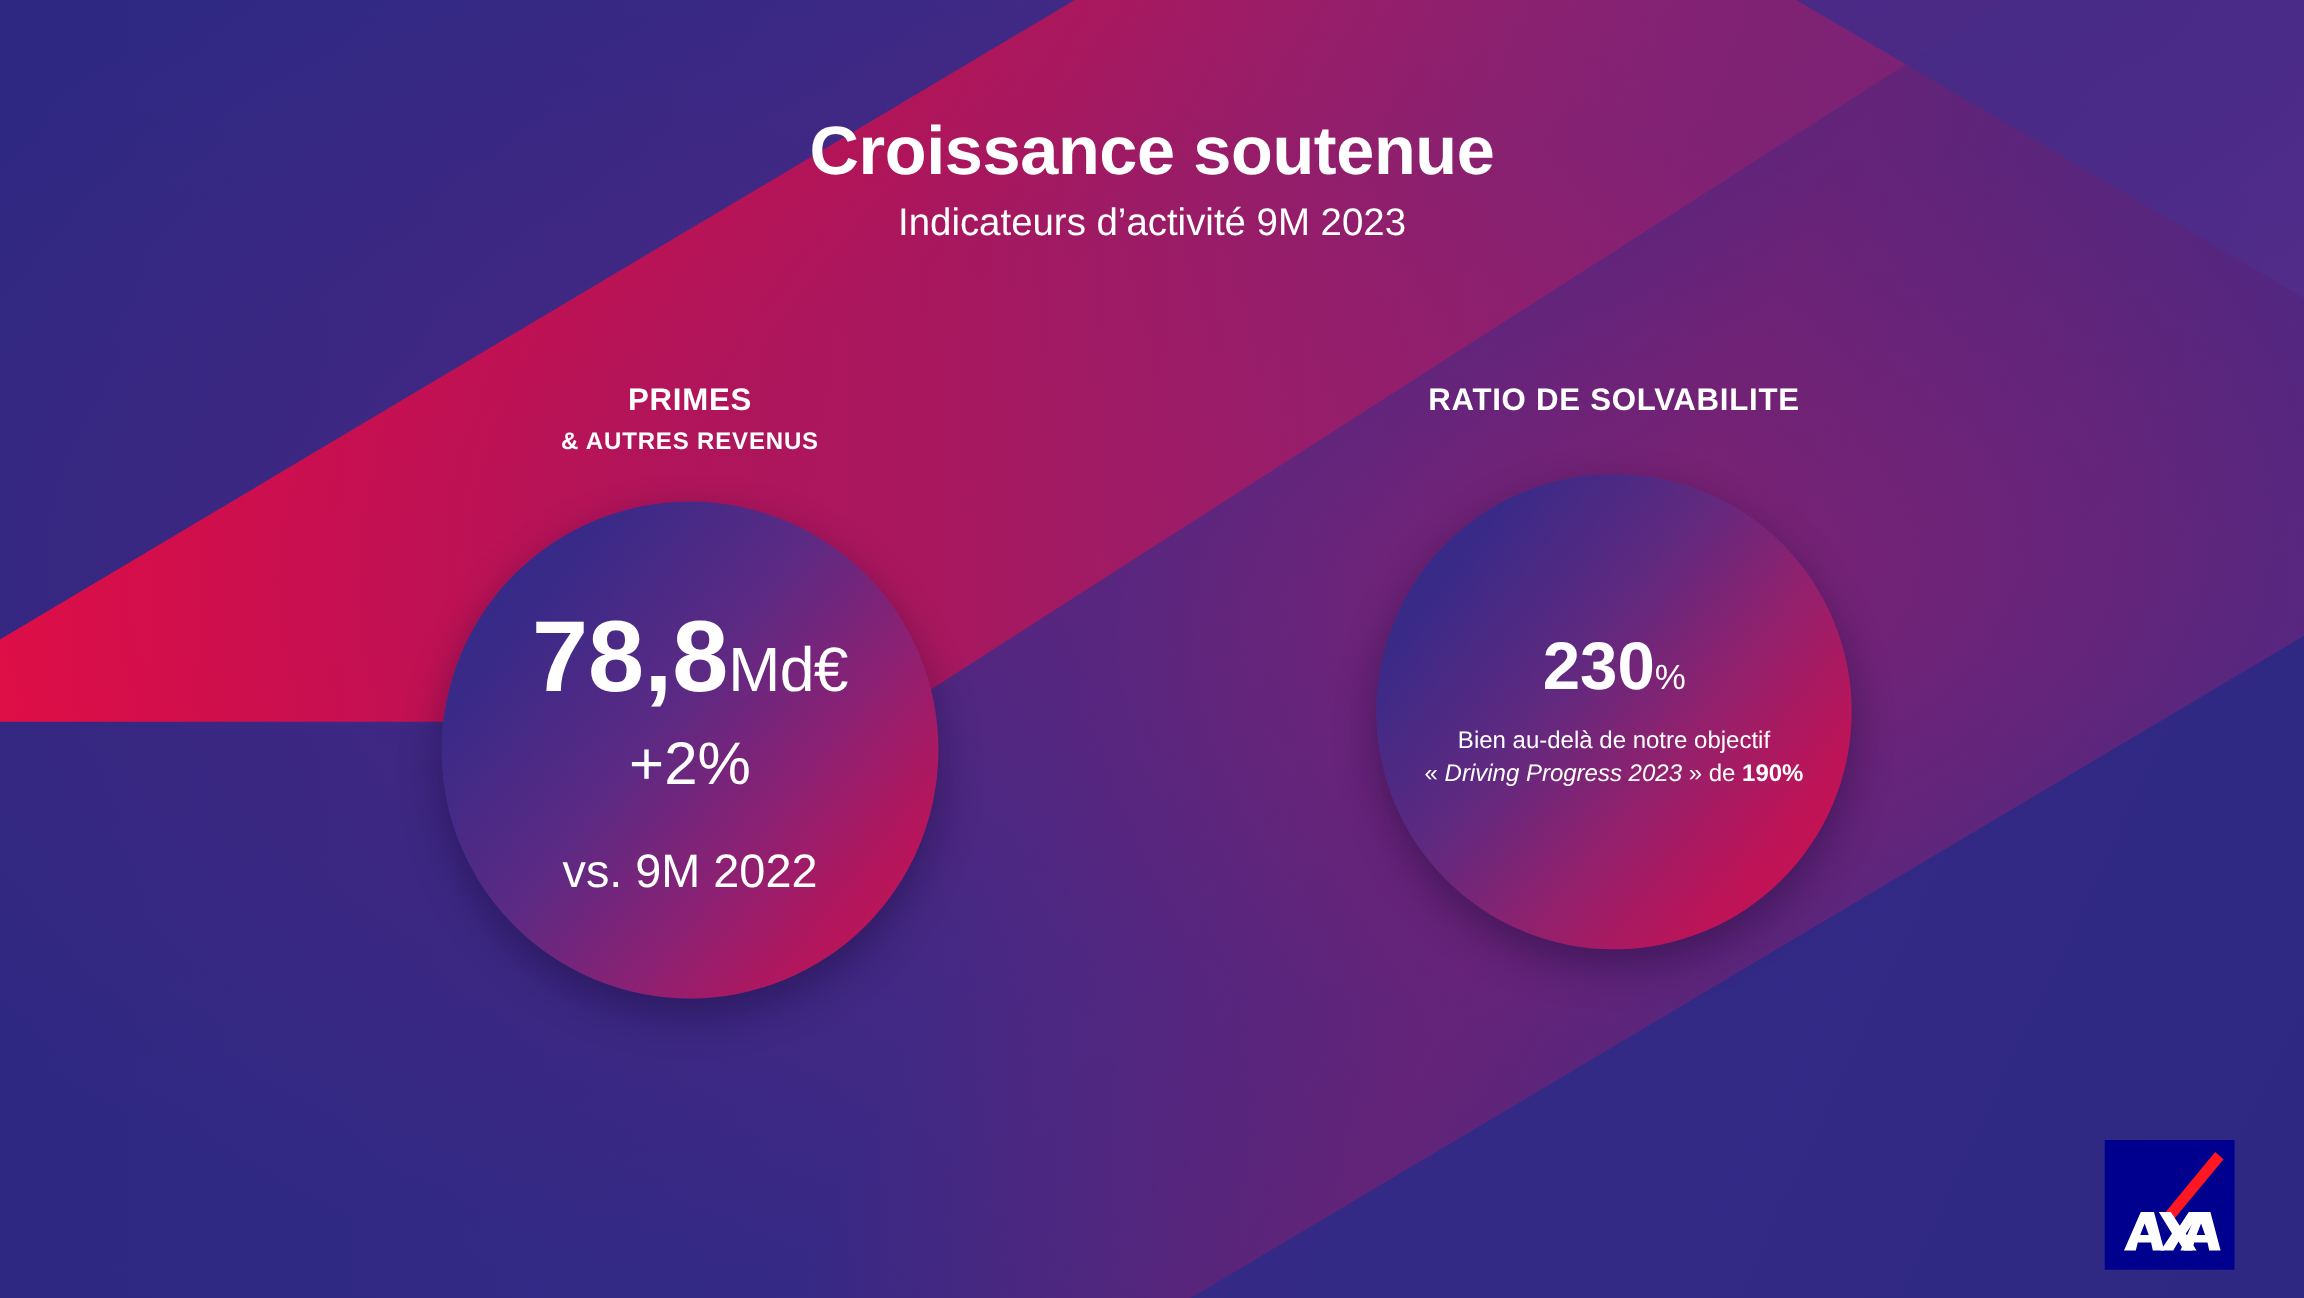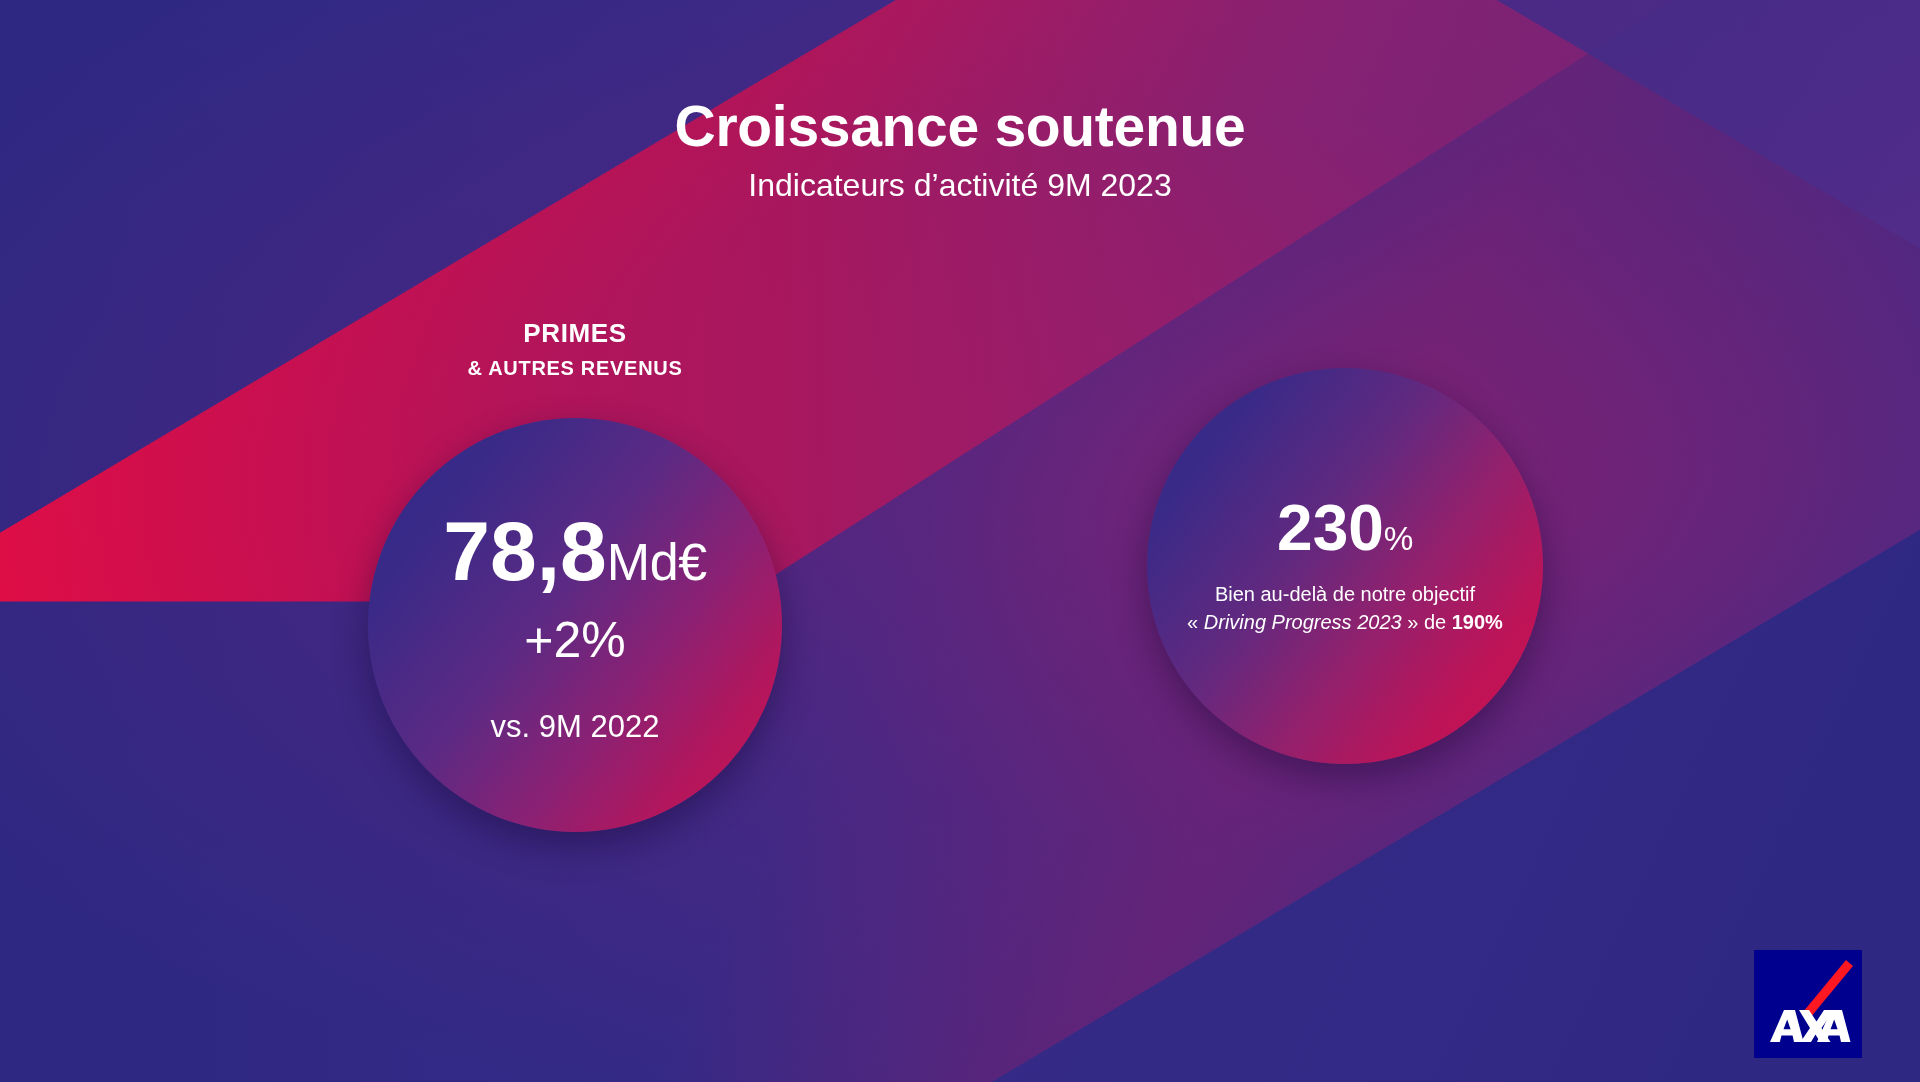--- a/index.html
+++ b/index.html
@@ -132,39 +132,39 @@
     background:linear-gradient(128deg,#2F2A86 0%,#3A2A88 18%,#62297F 42%,#95206C 62%,#BC1458 80%,#D20F4C 100%);
   }
 
   .bignum {
     color:#FFFFFF;
     font-weight:700;
     line-height:1;
     white-space:nowrap;
   }
   .bignum-l { font-size:84px; }
-  .bignum-r { font-size:64px; }
+  .bignum-r { font-size:56px; }
   .unit {
     font-weight:400;
     font-size:.62em;
     letter-spacing:-.5px;
     text-align:right;
   }
   .unit-pct { font-weight:400; font-size:.52em; }
 
   .delta {
     color:#FFFFFF;
     font-size:50px;
     font-weight:400;
     line-height:1;
     margin-top:22px;
   }
   .vs {
     color:#FFFFFF;
-    font-size:31px;
+    font-size:39px;
     font-weight:400;
     line-height:1;
     margin-top:46px;
     text-align:right;
   }
 
   .note {
     color:#FFFFFF;
     font-size:20px;
     font-weight:400;
@@ -210,20 +210,21 @@
       <div class="circle circle-left">
         <div class="bignum bignum-l">
           <span>78,8</span><span class="unit">Md€</span>
         </div>
         <div class="delta">+2%</div>
         <div class="vs">vs. 9M 2022</div>
       </div>
     </div>
 
     <div class="col col-right">
+      <div class="kicker">RATIO DE SOLVABILITE</div>
 
       <div class="circle circle-right">
         <div class="bignum bignum-r">
           <span>230</span><span class="unit unit-pct">%</span>
         </div>
         <div class="note">
           <span>Bien au-delà de notre objectif</span><br>
           <span>« </span><span class="ital">Driving Progress 2023</span><span> » de </span><span class="bold">190%</span>
         </div>
       </div>

